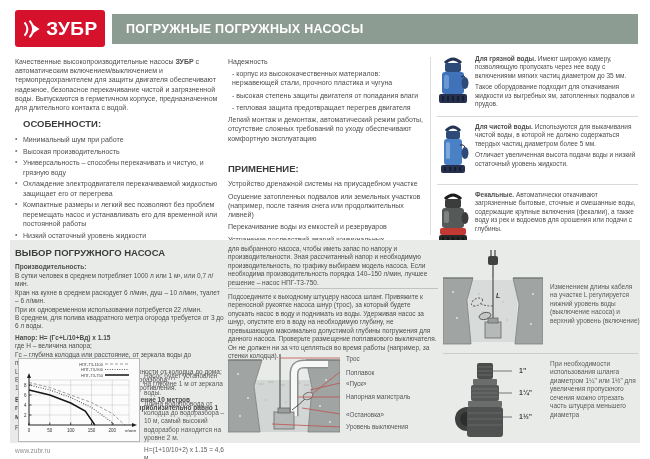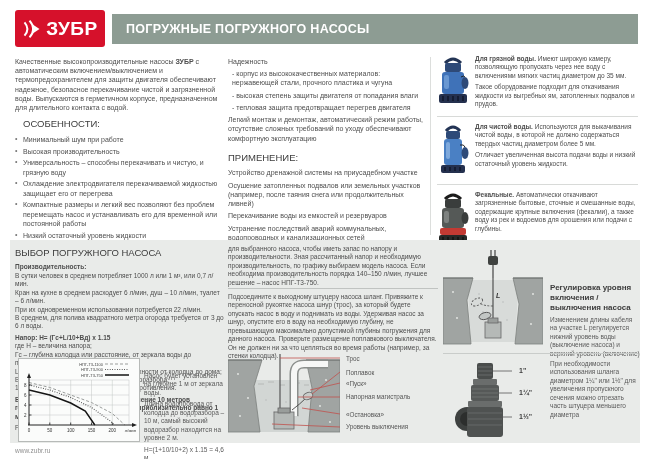--- a/index.html
+++ b/index.html
@@ -8,21 +8,21 @@
   
   .logo{position:absolute;left:15px;top:10px;width:90px;height:37px;background:#d6112b;
         border-radius:3px;display:flex;align-items:center;justify-content:center;gap:4px;}
   .logo-text{color:#fff;font-weight:bold;font-size:19px;letter-spacing:.5px;}
   .titlebar{position:absolute;left:112px;top:14px;width:526px;height:30px;background:#8d9c93;}
   .titlebar span{display:block;color:#fff;font-weight:bold;font-size:12.5px;line-height:30px;
         padding-left:14px;letter-spacing:.3px;}
   
   .t7{font-size:7px;line-height:1.32;}
   .t65{font-size:6.5px;line-height:1.3;}
-  .h9{font-size:9.5px;font-weight:normal;color:#3c3c3c;margin:0 0 4px 0;}
+  .h9{font-size:9.5px;font-weight:bold;color:#3c3c3c;margin:0 0 4px 0;}
   .col{position:absolute;top:57px;}
   .col p{margin:0 0 3px 0;}
   .bullets div{position:relative;padding-left:8px;margin-bottom:2.5px;}
   .bullets div::before{content:"•";position:absolute;left:0;top:-1px;color:#777;}
   .dash{padding-left:4px;}
   
   .vdiv{position:absolute;left:430px;top:57px;width:1px;height:178px;background:#dcdedc;}
   .ptype{position:relative;padding-left:38px;min-height:56px;}
   .ptype .pump{position:absolute;left:0;top:2px;}
   .rdiv{border:none;border-top:1px solid #d8dad8;margin:5px 0 6px 0;}
@@ -51,21 +51,21 @@
 
   <div class="logo">
     <svg width="20" height="22" viewBox="0 0 24 24">
       <path d="M3 4 Q10 12 3 20" stroke="#fff" stroke-width="2.4" fill="none"></path>
       <path d="M9 2 Q18 12 9 22" stroke="#fff" stroke-width="2.4" fill="none"></path>
       <polygon points="21,12 12,6 12,18" fill="#fff"></polygon>
     </svg>
     <span class="logo-text">ЗУБР</span>
   </div>
   <div class="titlebar">
-    <span>ПОГРУЖНЫЕ ПОГРУЖНОГО НАСОСЫ</span>
+    <span>ПОГРУЖНЫЕ ПОГРУЖНЫХ НАСОСЫ</span>
   </div>
 
   <div class="col t7" style="left:15px;width:207px;">
     <p><span>Качественные высокопроизводительные насосы </span><b>ЗУБР</b><span> с автоматическим включением/выключением и термопредохранителем для защиты двигателя обеспечивают надежное, безопасное перекачивание чистой и загрязненной воды. Выпускаются в герметичном корпусе, предназначенном для длительного контакта с водой.</span></p>
     <div class="h9" style="margin-top:6px;padding-left:8px;">ОСОБЕННОСТИ:</div>
     <div class="bullets">
       <div>Минимальный шум при работе</div>
       <div>Высокая производительность</div>
       <div>Универсальность – способны перекачивать и чистую, и грязную воду</div>
       <div>Охлаждение электродвигателя перекачиваемой жидкостью защищает его от перегрева</div>
@@ -76,21 +76,21 @@
       <div>Максимальная высота подачи до 11 метров</div>
     </div>
   </div>
 
   <div class="col t7" style="left:228px;width:200px;">
     <p>Надежность</p>
     <p class="dash">- корпус из высококачественных материалов: нержавеющей стали, прочного пластика и чугуна</p>
     <p class="dash">- высокая степень защиты двигателя от попадания влаги</p>
     <p class="dash">- тепловая защита предотвращает перегрев двигателя</p>
     <p>Легкий монтаж и демонтаж, автоматический режим работы, отсутствие сложных требований по уходу обеспечивают комфортную эксплуатацию</p>
-    <div class="h9" style="margin-top:9px;">ПРИМЕНЕНИЕ:</div>
+    <div class="h9" style="margin-top:20px;">ПРИМЕНЕНИЕ:</div>
     <p>Устройство дренажной системы на приусадебном участке</p>
     <p>Осушение затопленных подвалов или земельных участков (например, после таяния снега или продолжительных ливней)</p>
     <p>Перекачивание воды из емкостей и резервуаров</p>
     <p>Устранение последствий аварий коммунальных, водопроводных и канализационных сетей</p>
     <p>Контроль уровня воды в различных емкостях</p>
     <p>Организация забора воды с глубины (колодцы, скважины)</p>
     <p>Откачивание загрязненных бытовых, сточных и смешанных вод, содержащих крупные включения, воды из рек и водоемов</p>
   </div>
 
   <div class="vdiv"></div>
@@ -287,21 +287,20 @@
       <line x1="50" y1="30" x2="50" y2="74" stroke="#444" stroke-width="1.1"></line>
       <path d="M50 58 Q42 58 38 56" stroke="#555" stroke-width="0.9" fill="none" stroke-dasharray="2,1.5"></path>
       <ellipse cx="34" cy="54" rx="6" ry="3.4" fill="none" stroke="#555" stroke-width="0.9" stroke-dasharray="2,1.5" transform="rotate(-25 34 54)"></ellipse>
       <ellipse cx="42" cy="68" rx="6" ry="3.4" fill="#c2c6c4" stroke="#555" stroke-width="0.9" transform="rotate(-15 42 68)"></ellipse>
       <rect x="42" y="74" width="16" height="16" fill="#b5b9b7" stroke="#666" stroke-width="0.8"></rect>
       <rect x="45" y="70" width="10" height="5" fill="#999d9b" stroke="#666" stroke-width="0.8"></rect>
     </svg>
     <span class="llabel" style="left:53px;top:44px;">L</span>
   </div>
   <div style="position:absolute;left:550px;top:283px;width:90px;">
-    <div class="rb-heading">Регулировка уровня включения / выключения насоса</div>
     <p class="t65" style="margin:0;color:#5a5a5a;">Изменением длины кабеля на участке L регулируется нижний уровень воды (выключение насоса) и верхний уровень (включение)</p>
   </div>
 
   <div class="hline" style="top:353px;"></div>
 
   <div style="position:absolute;left:455px;top:359px;width:110px;height:82px;">
     <svg width="58" height="82" viewBox="0 0 58 82">
       <circle cx="12" cy="60" r="12" fill="#3e4140"></circle>
       <circle cx="12" cy="60" r="7" fill="#2c2e2d"></circle>
       <rect x="22" y="4" width="16" height="16" rx="2" fill="#4a4d4c"></rect>

